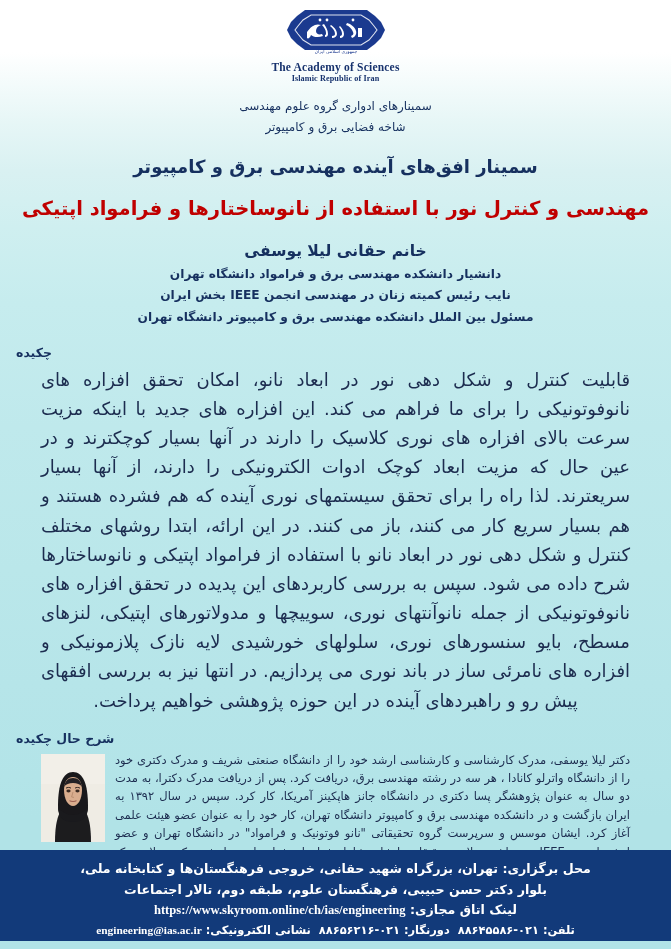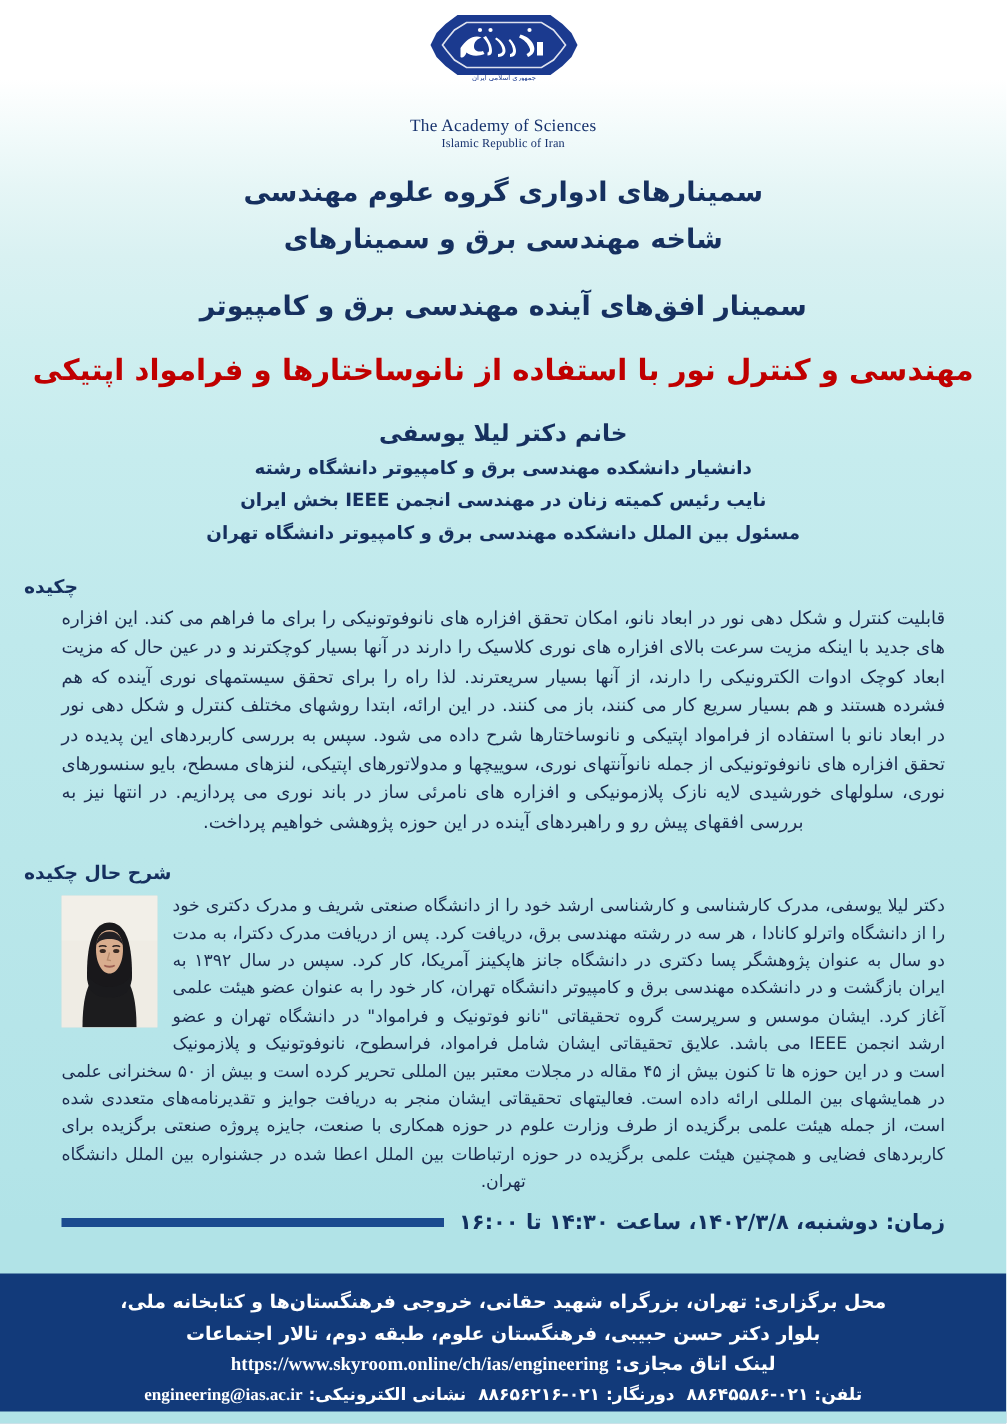--- a/index.html
+++ b/index.html
@@ -38,42 +38,42 @@
     padding-top: 6px;
   }
   .logo-mark {
     display: inline-block;
     position: relative;
     width: 118px;
     height: 48px;
   }
   .logo-mark svg { display: block; }
   .academy-en {
-    margin-top: 20px;
+    margin-top: 3px;
     font-family: "Liberation Serif", "DejaVu Serif", serif;
-    font-weight: normal;
+    font-weight: bold;
     font-size: 11.5px;
     color: #17326d;
     letter-spacing: .2px;
     line-height: 1.15;
     direction: ltr;
   }
   .academy-en small {
     display: block;
     font-size: 8.2px;
     letter-spacing: .1px;
     margin-top: 0px;
   }
 
   
   .series-title {
     text-align: center;
     color: #16305f;
-    font-weight: bold;
-    font-size: 18px;
+    font-weight: normal;
+    font-size: 12px;
     line-height: 1.75;
     margin-top: 12px;
   }
   .seminar-line {
     text-align: center;
     color: #16305f;
     font-weight: bold;
     font-size: 18px;
     margin-top: 18px;
   }
@@ -105,21 +105,21 @@
     text-align: left;
     color: #16305f;
     font-weight: bold;
     font-size: 12.5px;
     margin-top: 16px;
     margin-bottom: 5px;
     padding-left: 16px;
   }
   .body-text {
     color: #1c2c4f;
-    font-size: 12px;
+    font-size: 18px;
     line-height: 1.62;
     text-align: justify;
     text-align-last: center;
     margin: 0 41px;
   }
   .bio-text {
     color: #1c2c4f;
     font-size: 11.5px;
     line-height: 1.6;
     text-align: justify;
@@ -220,30 +220,30 @@
       </svg>
     </span>
     <div class="academy-en">
       <span>The Academy of Sciences</span>
       <small>Islamic Republic of Iran</small>
     </div>
   </div>
 
   <div class="series-title">
     <div>سمینارهای ادواری گروه علوم مهندسی</div>
-    <div>شاخه مهندسی برق و سمینارهای</div>
+    <div>شاخه فضایی برق و کامپیوتر</div>
   </div>
 
   <div class="seminar-line">سمینار افق‌های آینده مهندسی برق و کامپیوتر</div>
 
   <div class="talk-title">مهندسی و کنترل نور با استفاده از نانوساختارها و فرامواد اپتیکی</div>
 
-  <div class="speaker-name">خانم دکتر لیلا یوسفی</div>
+  <div class="speaker-name">خانم حقانی لیلا یوسفی</div>
   <div class="speaker-aff">
-    <div>دانشیار دانشکده مهندسی برق و کامپیوتر دانشگاه رشته</div>
+    <div>دانشیار دانشکده مهندسی برق و فرامواد دانشگاه تهران</div>
     <div>نایب رئیس کمیته زنان در مهندسی انجمن IEEE بخش ایران</div>
     <div>مسئول بین الملل دانشکده مهندسی برق و کامپیوتر دانشگاه تهران</div>
   </div>
 
   <div class="section-heading">چکیده</div>
   <div class="body-text">قابلیت کنترل و شکل دهی نور در ابعاد نانو، امکان تحقق افزاره های نانوفوتونیکی را برای ما فراهم می کند. این افزاره های جدید با اینکه مزیت سرعت بالای افزاره های نوری کلاسیک را دارند در آنها بسیار کوچکترند و در عین حال که مزیت ابعاد کوچک ادوات الکترونیکی را دارند، از آنها بسیار سریعترند. لذا راه را برای تحقق سیستمهای نوری آینده که هم فشرده هستند و هم بسیار سریع کار می کنند، باز می کنند. در این ارائه، ابتدا روشهای مختلف کنترل و شکل دهی نور در ابعاد نانو با استفاده از فرامواد اپتیکی و نانوساختارها شرح داده می شود. سپس به بررسی کاربردهای این پدیده در تحقق افزاره های نانوفوتونیکی از جمله نانوآنتهای نوری، سوییچها و مدولاتورهای اپتیکی، لنزهای مسطح، بایو سنسورهای نوری، سلولهای خورشیدی لایه نازک پلازمونیکی و افزاره های نامرئی ساز در باند نوری می پردازیم. در انتها نیز به بررسی افقهای پیش رو و راهبردهای آینده در این حوزه پژوهشی خواهیم پرداخت.</div>
 
   <div class="section-heading">شرح حال چکیده</div>
   <div class="bio-text">
     <span class="portrait">

